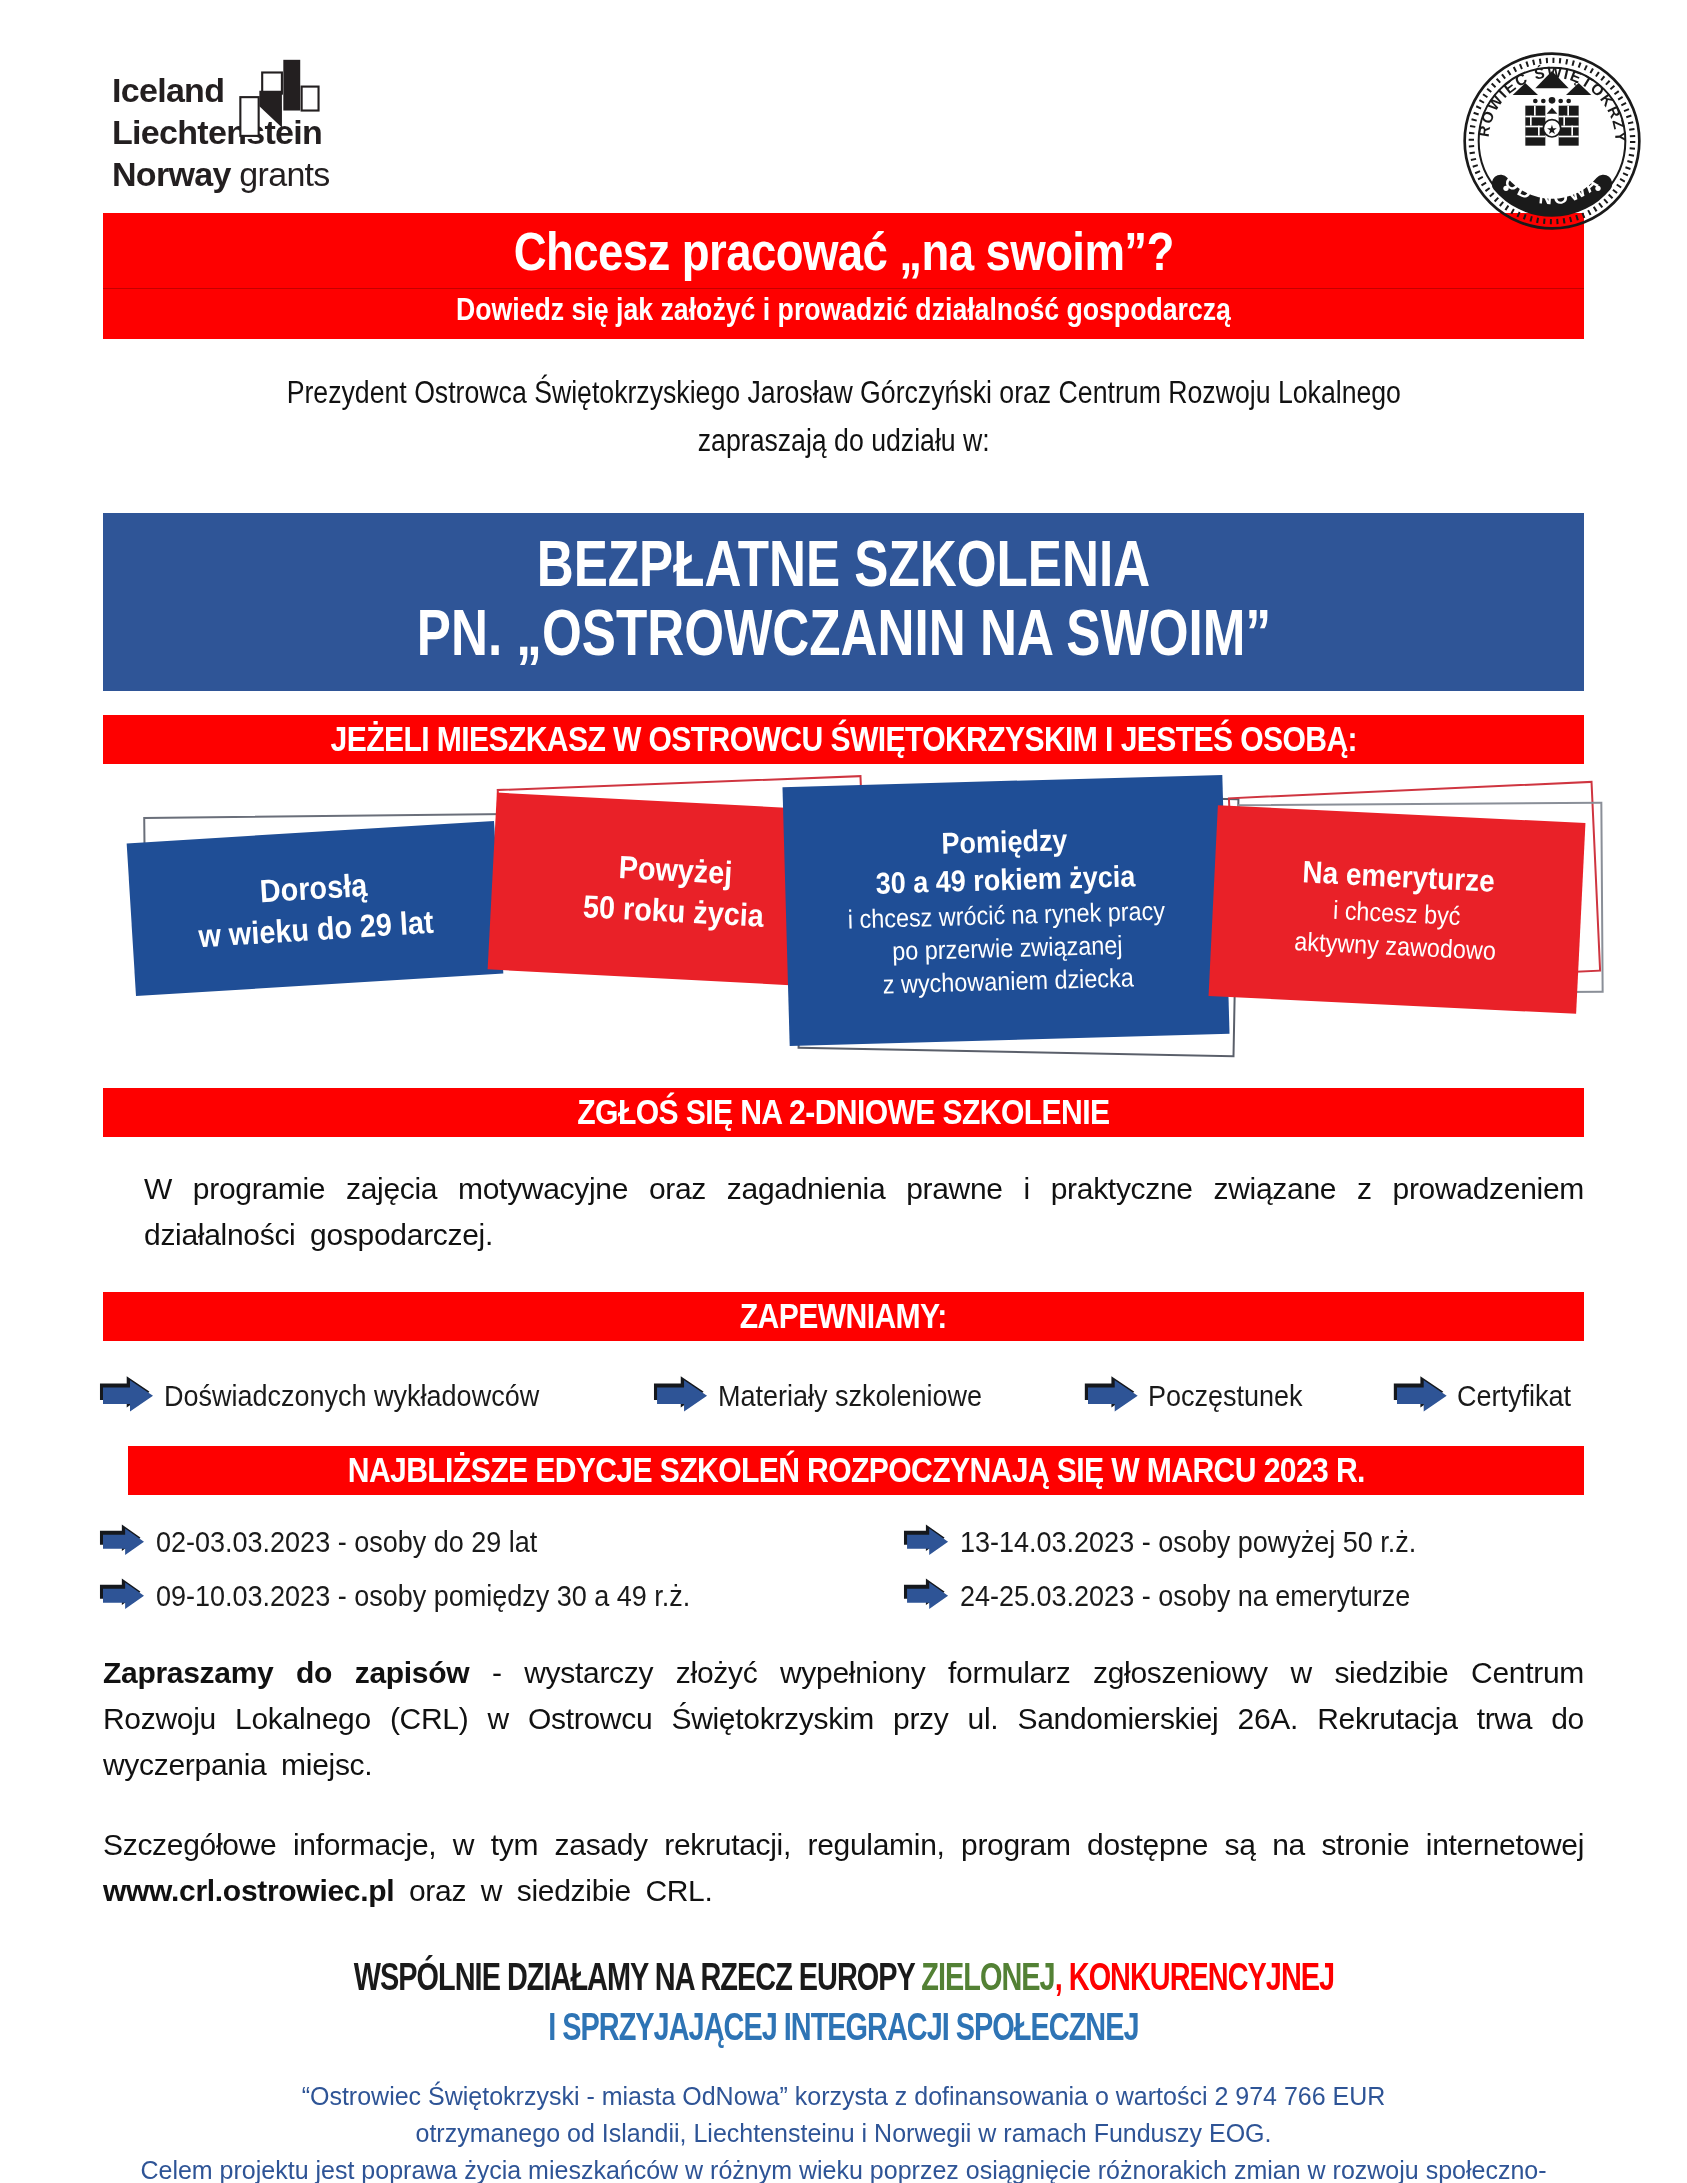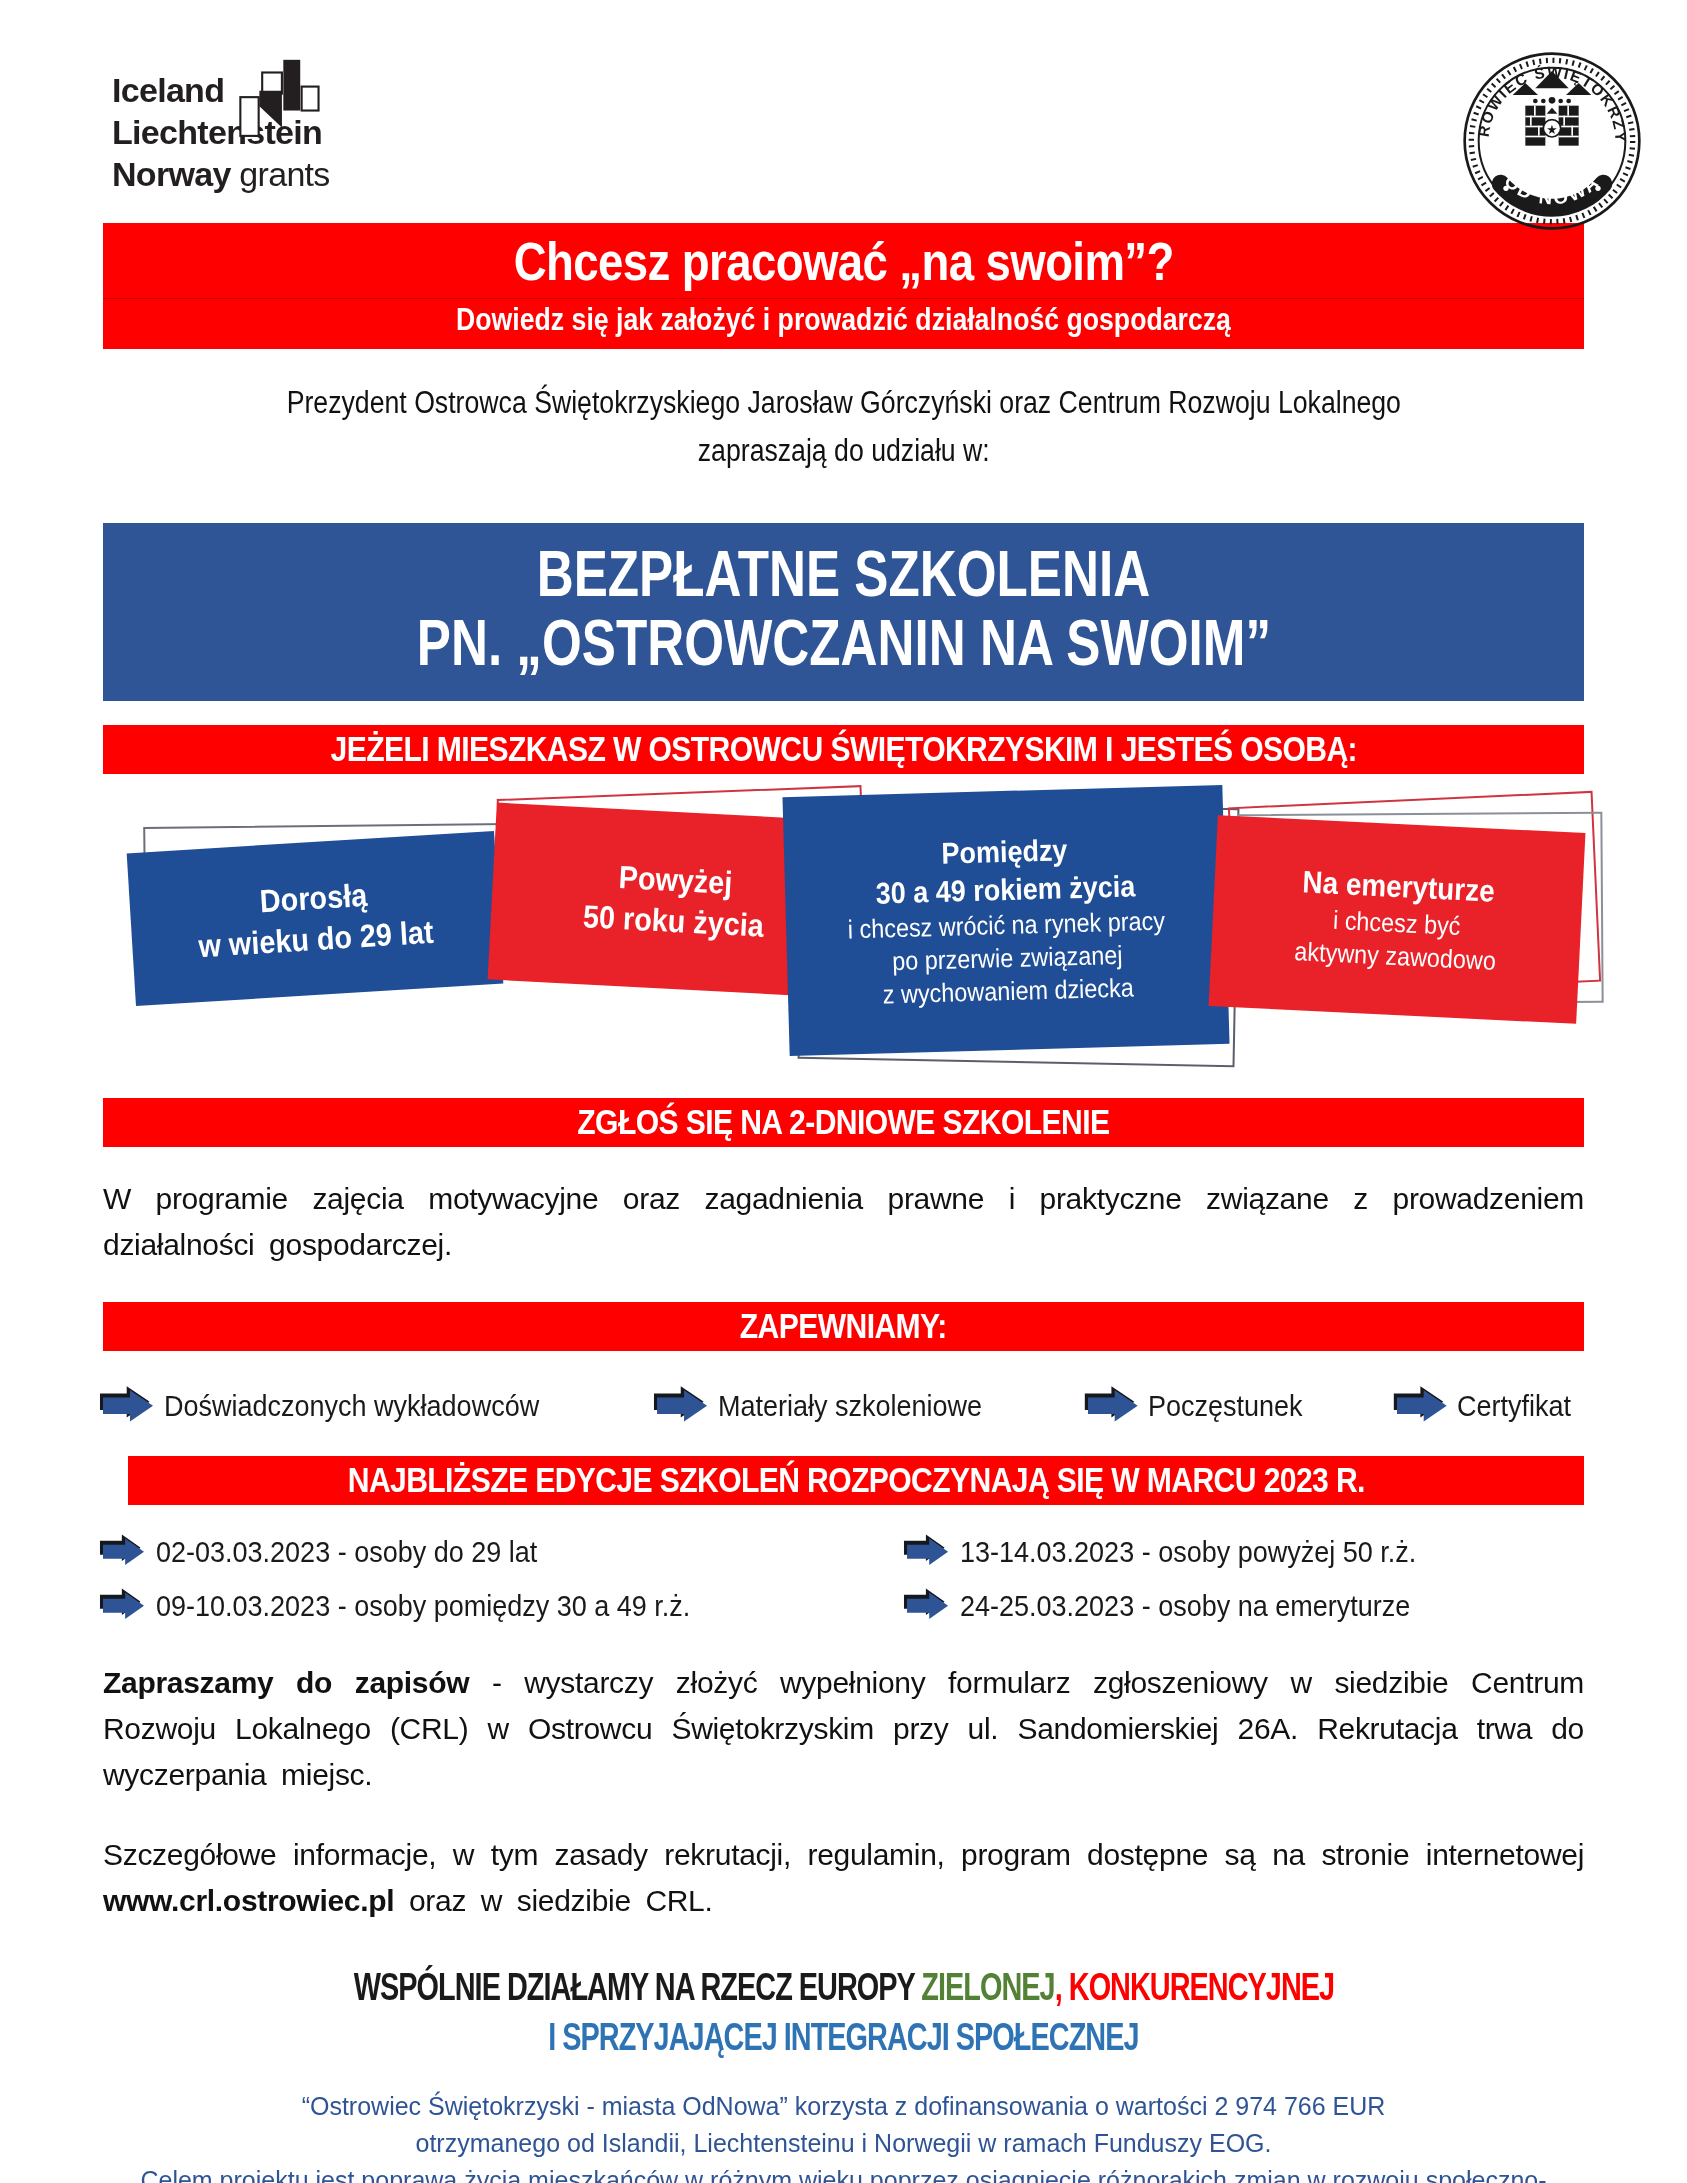--- a/index.html
+++ b/index.html
@@ -13,21 +13,21 @@
   .iln{position:relative;width:370px;height:172px;}
   .iln-line{font-size:34px;font-weight:bold;line-height:42px;letter-spacing:-0.7px;color:#231f20;}
   .iln-grants{font-weight:normal;}
   .iln-mark{position:absolute;left:126px;top:-12px;}
   .stamp{width:180px;height:180px;margin-top:-18.5px;}
 
   
   .red-band{background:#fe0000;color:#ffffff;text-align:center;
     display:flex;flex-direction:column;align-items:center;justify-content:center;}
   .cond{display:inline-block;white-space:nowrap;transform:scaleX(.86);transform-origin:center;}
-  .band1{margin-top:25px;padding:6.6px 0 10.6px 0;}
+  .band1{margin-top:15px;padding:6.6px 0 10.6px 0;}
   .band1-title{font-size:53px;font-weight:bold;letter-spacing:-0.7px;line-height:64px;}
   .band1-divider{width:100%;height:1.3px;background:rgba(90,0,0,.35);margin:4px 0 2.6px 0;}
   .band1-sub{font-size:31px;font-weight:bold;line-height:37px;}
   .mini-band{height:49px;font-size:35px;font-weight:bold;letter-spacing:-0.7px;}
 
   
   .intro{margin-top:30px;text-align:center;font-size:31px;line-height:48px;color:#111;}
 
   
   .blue-banner{margin-top:48px;background:#2f5597;color:#ffffff;text-align:center;
@@ -58,21 +58,21 @@
   .c4 .b{font-size:31px;line-height:41px;}
   .c4 .r{font-size:26px;line-height:33px;}
   .e4a{left:1129px;top:14.6px;width:361px;height:187px;transform:rotate(-2.6deg);border:2px solid #cf3540;}
   .e4b{left:1135px;top:29px;width:361px;height:187px;transform:rotate(-.4deg);border:2px solid #8a8f98;}
 
   .band3{margin-top:14.6px;text-align:center;}
 
   
   .para{font-size:30px;line-height:46px;text-align:justify;letter-spacing:-0.3px;
     word-spacing:6.6px;color:#111;}
-  .p1{margin-top:29px;}
+  .p1{margin-top:29px;margin-left:41px;}
   .p2{margin-top:37px;}
   .p3{margin-top:34px;}
   .para .bold{font-weight:bold;}
 
   .band4{margin-top:34px;}
   .band5{margin-top:33px;margin-left:25px;}
 
   
   .benefits{margin-top:38px;display:flex;justify-content:space-between;align-items:center;}
   .benefit{display:flex;align-items:flex-end;gap:10.6px;font-size:30px;}

